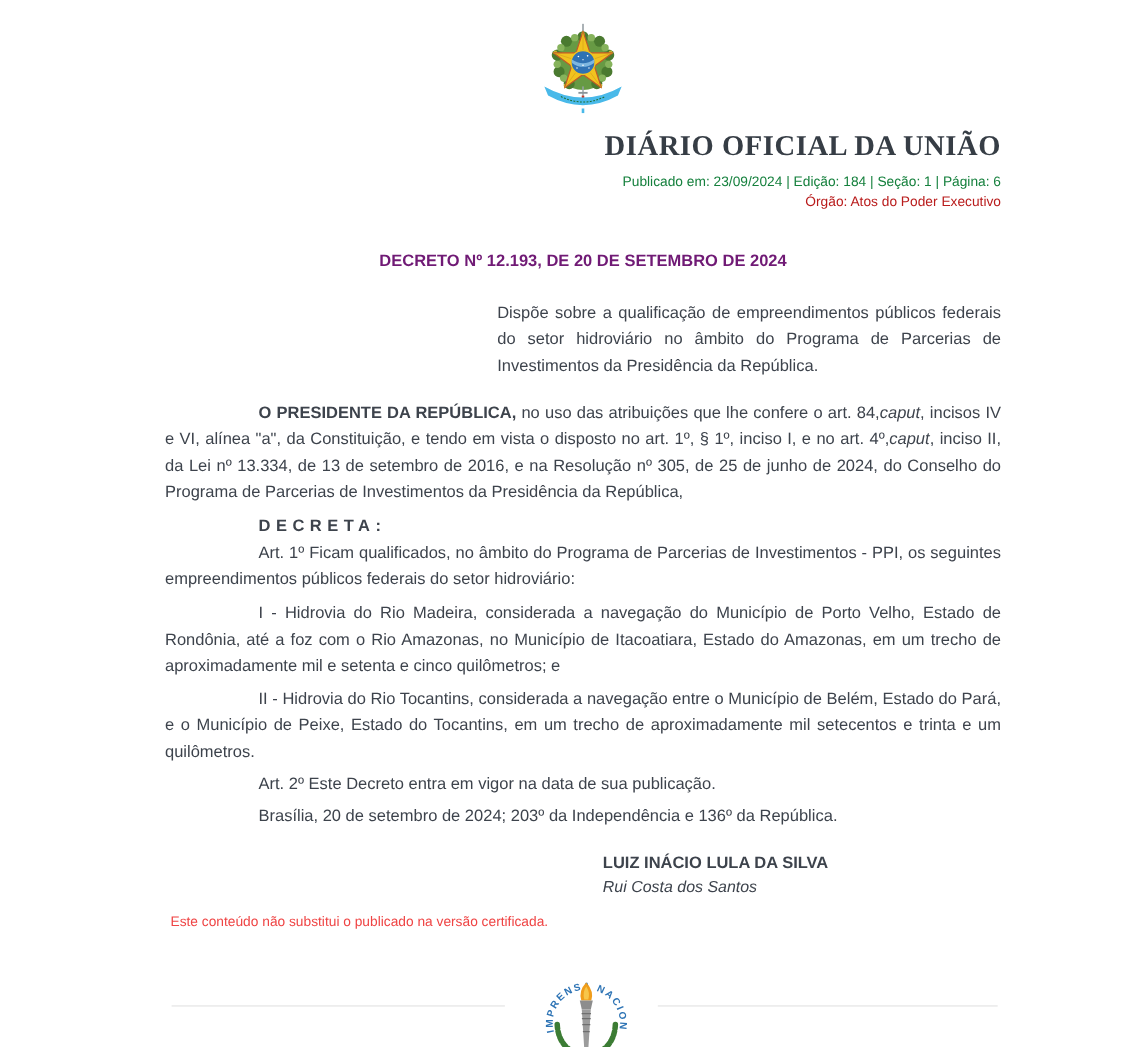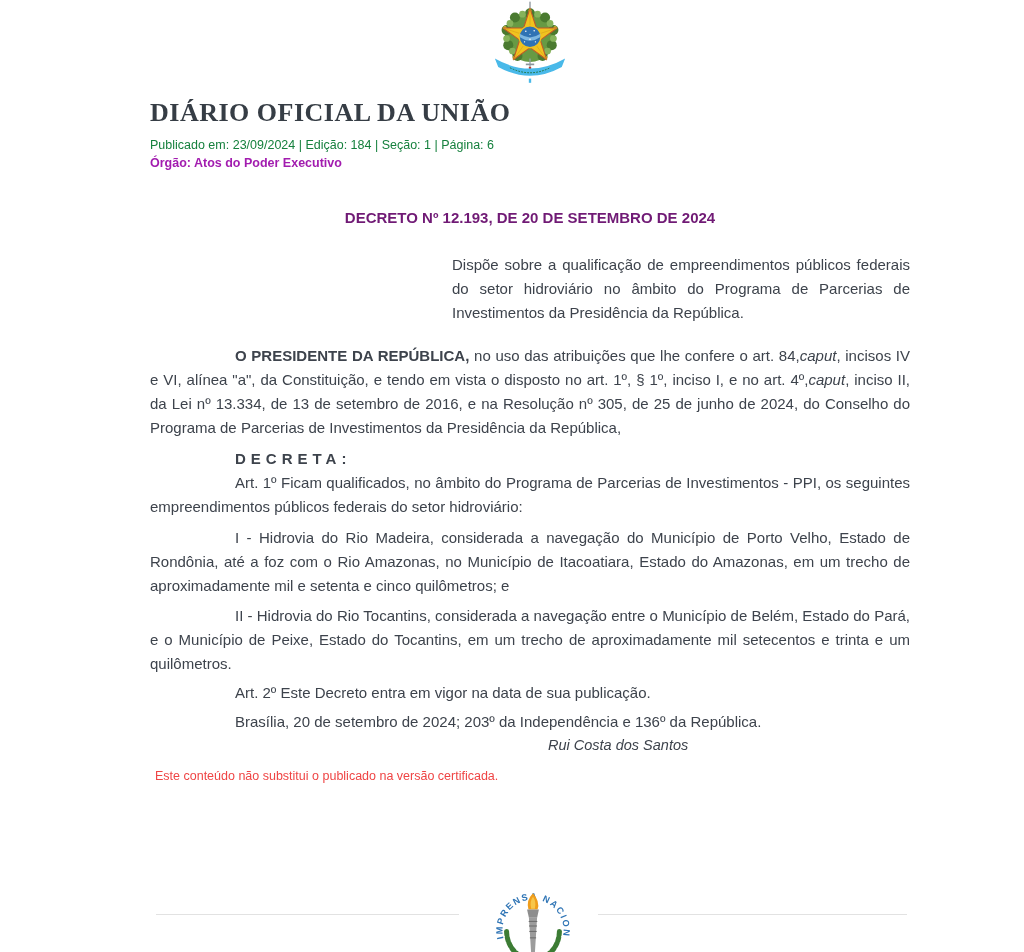--- a/index.html
+++ b/index.html
@@ -4,29 +4,29 @@
 <style>
   html, body { margin:0; padding:0; }
   body {
     width:1024px; height:952px; overflow:hidden; position:relative;
     background:#ffffff; color:#3d434c;
     font-family:"Liberation Sans", sans-serif;
   }
   .page { width:1024px; height:952px; position:relative; overflow:hidden; }
 
   
-  .header { width:760px; margin-left:150px; text-align:left; padding-top:0; }
+  .header { width:760px; margin-left:150px; text-align:right; padding-top:20px; }
   .arms { display:block; margin:0 auto; }
   .dou-title {
     font-family:"Liberation Serif", serif; font-weight:700;
     font-size:26px; line-height:30px; letter-spacing:0.5px;
     color:#363d45; margin:6px 0 2px;
   }
   .pub-line  { font-size:12.5px; line-height:17px; color:#15803d; margin-top:9px; }
-  .organ-line{ font-size:12.5px; line-height:17px; color:#a21caf; font-weight:700; margin-top:1px; }
+  .organ-line{ font-size:12.5px; line-height:17px; color:#b91c1c; font-weight:400; margin-top:1px; }
 
   
   .main { width:760px; margin-left:150px; font-size:15px; }
   .main p { margin:0; }
   .decree-title {
     text-align:center; font-weight:700; font-size:15px; line-height:20px;
     color:#701a75; margin-top:36px !important;
   }
   .ementa {
     width:458px; margin-left:302px !important; margin-top:25px !important;
@@ -131,20 +131,21 @@
     <p class="decree-title">DECRETO Nº 12.193, DE 20 DE SETEMBRO DE 2024</p>
     <p class="ementa body-just">Dispõe sobre a qualificação de empreendimentos públicos federais do setor hidroviário no âmbito do Programa de Parcerias de Investimentos da Presidência da República.</p>
     <p class="body-p preamble"><span style="font-weight: 700;">O PRESIDENTE DA REPÚBLICA,</span><span> no uso das atribuições que lhe confere o art. 84,</span><span style="font-style: italic;">caput</span><span>, incisos IV e VI, alínea "a", da Constituição, e tendo em vista o disposto no art. 1º, § 1º, inciso I, e no art. 4º,</span><span style="font-style: italic;">caput</span><span>, inciso II, da Lei nº 13.334, de 13 de setembro de 2016, e na Resolução nº 305, de 25 de junho de 2024, do Conselho do Programa de Parcerias de Investimentos da Presidência da República,</span></p>
     <p class="body-p decreta">DECRETA:</p>
     <p class="body-p art1">Art. 1º Ficam qualificados, no âmbito do Programa de Parcerias de Investimentos - PPI, os seguintes empreendimentos públicos federais do setor hidroviário:</p>
     <p class="body-p item1">I - Hidrovia do Rio Madeira, considerada a navegação do Município de Porto Velho, Estado de Rondônia, até a foz com o Rio Amazonas, no Município de Itacoatiara, Estado do Amazonas, em um trecho de aproximadamente mil e setenta e cinco quilômetros; e</p>
     <p class="body-p item2">II - Hidrovia do Rio Tocantins, considerada a navegação entre o Município de Belém, Estado do Pará, e o Município de Peixe, Estado do Tocantins, em um trecho de aproximadamente mil setecentos e trinta e um quilômetros.</p>
     <p class="body-p art2">Art. 2º Este Decreto entra em vigor na data de sua publicação.</p>
     <p class="body-p dateline">Brasília, 20 de setembro de 2024; 203º da Independência e 136º da República.</p>
 
+    <p class="sig-name">LUIZ INÁCIO LULA DA SILVA</p>
     <p class="sig-signer">Rui Costa dos Santos</p>
 
     <p class="disclaimer">Este conteúdo não substitui o publicado na versão certificada.</p>
   </div>
 
   <div class="footer-line footer-line-left"></div>
   <div class="footer-line footer-line-right"></div>
 
   <svg class="press-logo" width="82" height="88" viewBox="0 0 90 96" aria-hidden="true">
     <defs>

